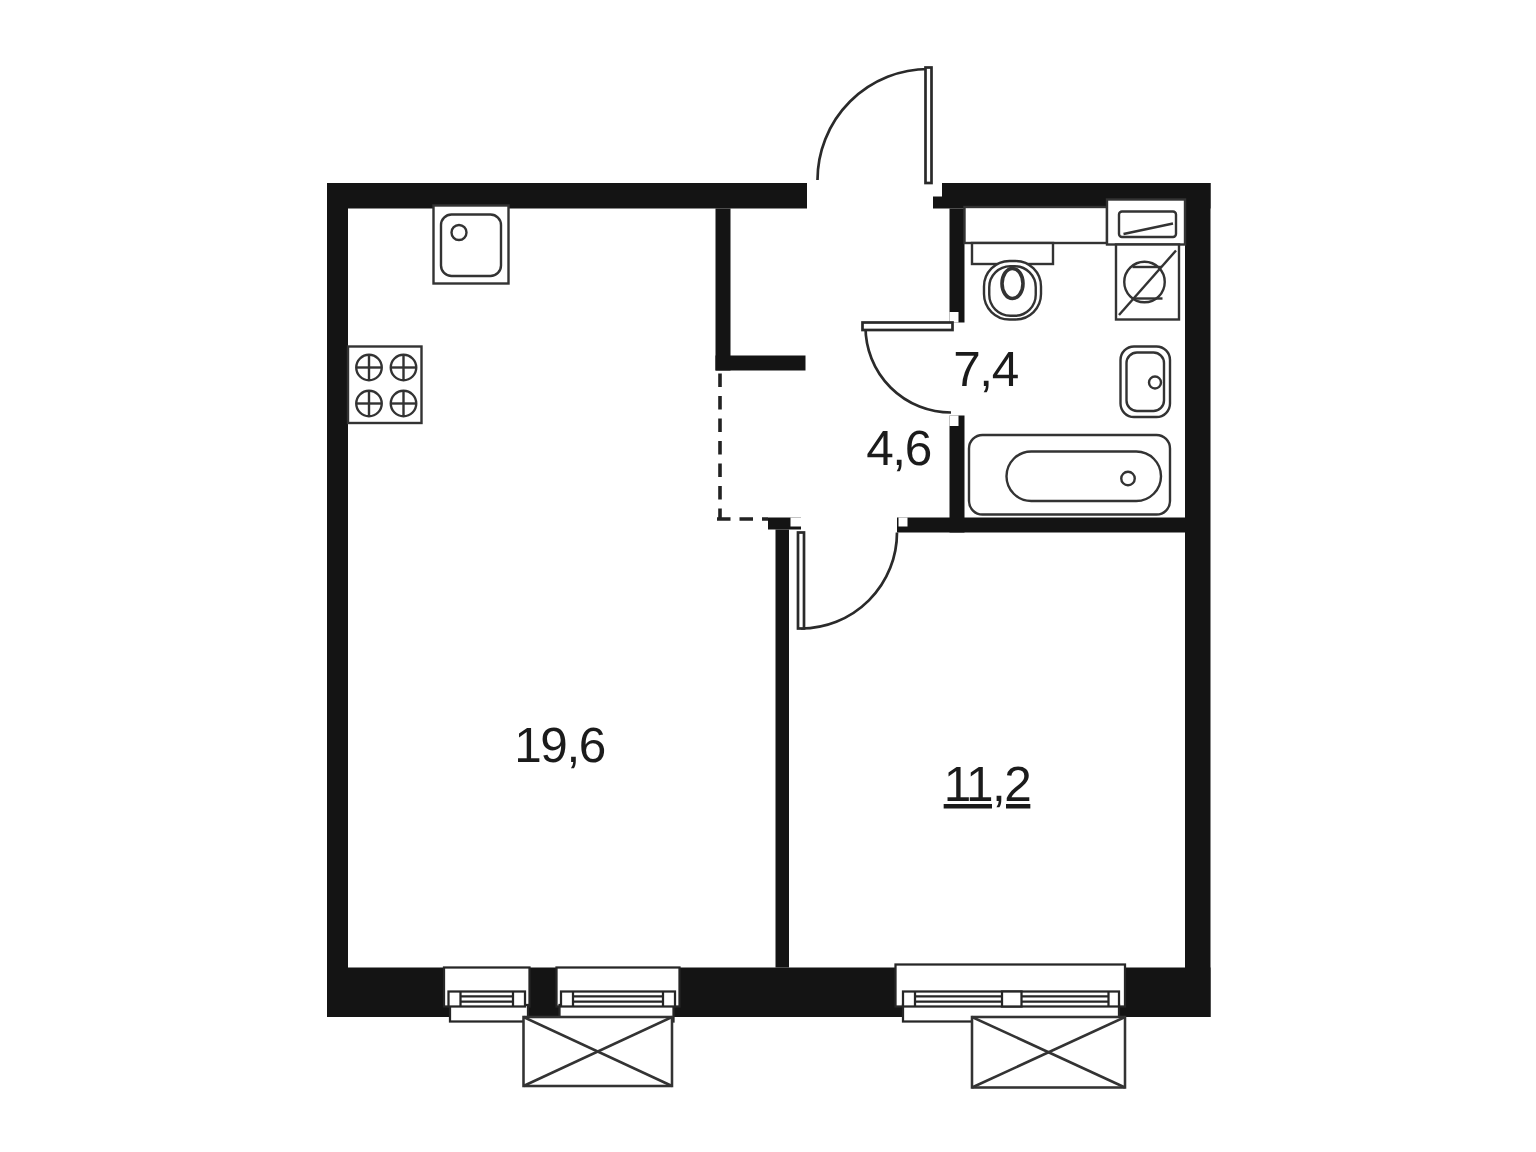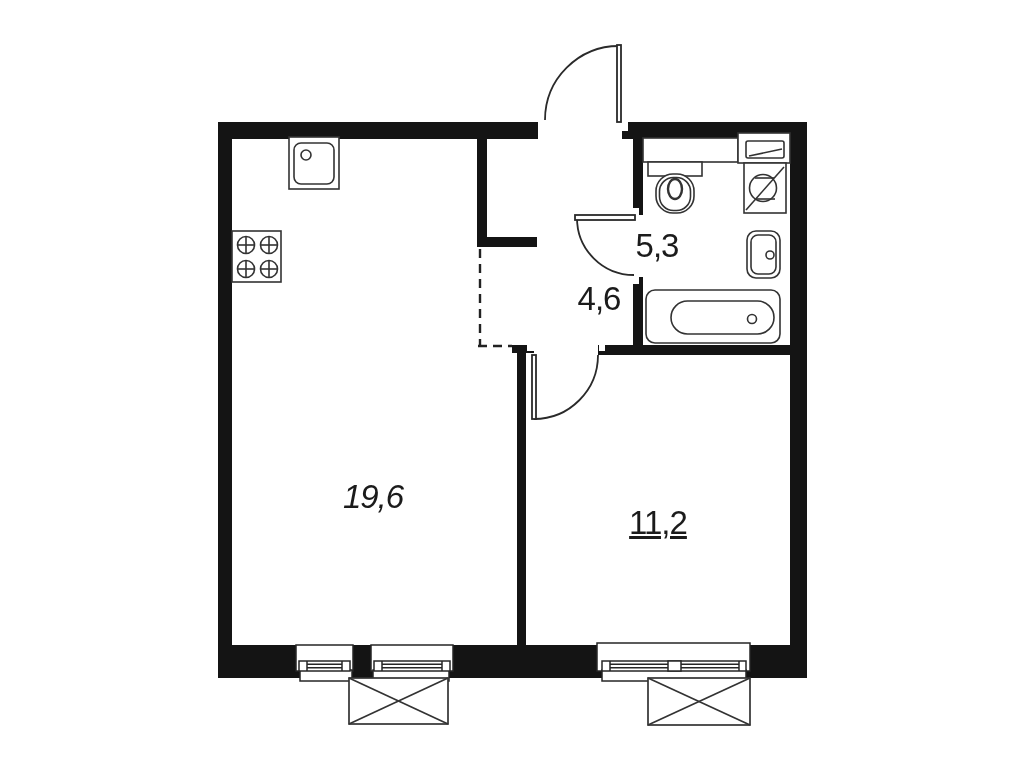--- a/index.html
+++ b/index.html
@@ -172,17 +172,17 @@
       <line x1="349" y1="724" x2="448" y2="678"></line>
     </g>
     <g>
       <rect x="648" y="678" width="102" height="47"></rect>
       <line x1="648" y1="678" x2="750" y2="725"></line>
       <line x1="648" y1="725" x2="750" y2="678"></line>
     </g>
   </g>
 </svg>
 
-  <div class="room-label" style="left:373px;top:497px;font-style:italic;">19,6</div>
+  <div class="room-label" style="left:373px;top:497px;">19,6</div>
   <div class="room-label" style="left:658px;top:523px;text-decoration:underline;">11,2</div>
   <div class="room-label" style="left:551px;top:299px;margin-left:48px;">4,6</div>
-  <div class="room-label" style="left:657px;top:246px;">5,3</div>
+  <div class="room-label" style="left:657px;top:246px;">7,4</div>
 </div>
 
 </body></html>

